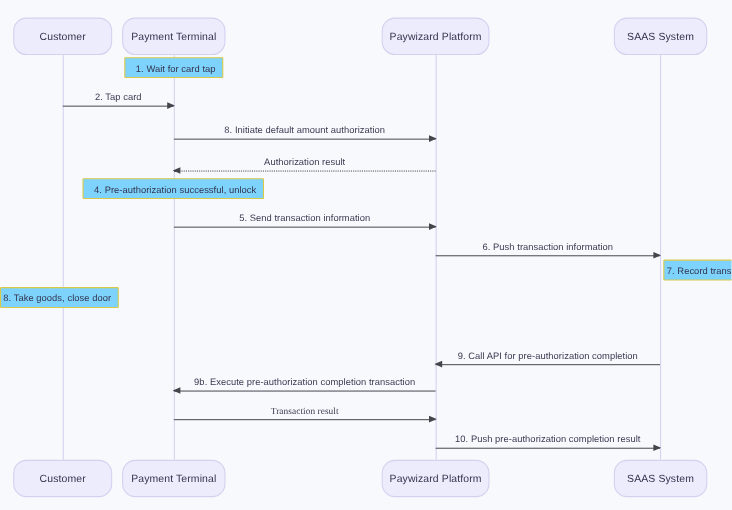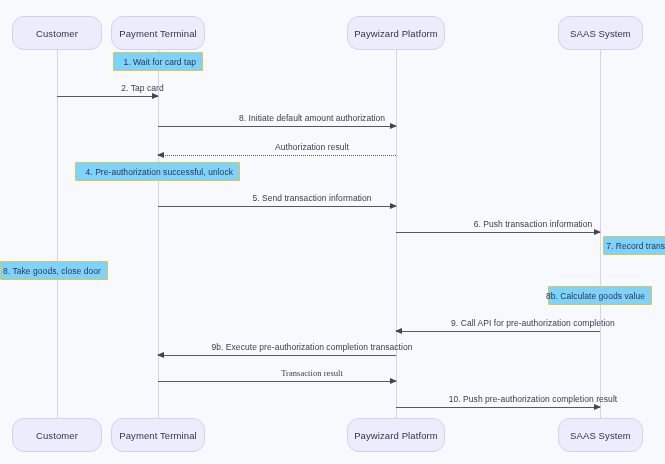--- a/index.html
+++ b/index.html
@@ -86,21 +86,20 @@
   .msg .label {
     position: absolute;
     bottom: 4px;
     left: 0;
     width: 100%;
     text-align: center;
     font-size: 8.5px;
     color: #3a3a52;
     white-space: nowrap;
     letter-spacing: 0.05px;
-    padding-left: 35px;
   }
 
   
   .note {
     position: absolute;
     box-sizing: border-box;
     background: #7dd3fc;
     border: 1px solid #d9c94a;
     border-radius: 1px;
     font-size: 8.5px;
@@ -196,16 +195,13 @@
     </div>
     <div class="note" style="left: 75px; top: 162px; width: 165px; height: 19px; padding-left: 15px;">
       <span>4. Pre-authorization successful, unlock</span>
     </div>
     <div class="note" style="left: 555px; top: 236px; width: 92px; height: 19px; margin-left: 48px;">
       <span>7. Record transaction</span>
     </div>
     <div class="note" style="left: 0px; top: 261px; width: 108px; height: 19px;">
       <span>8. Take goods, close door</span>
     </div>
-    <div class="note" style="left: 548px; top: 286px; width: 104px; height: 19px;">
-      <span>8b. Calculate goods value</span>
-    </div>
   </div>
 
 </body></html>

